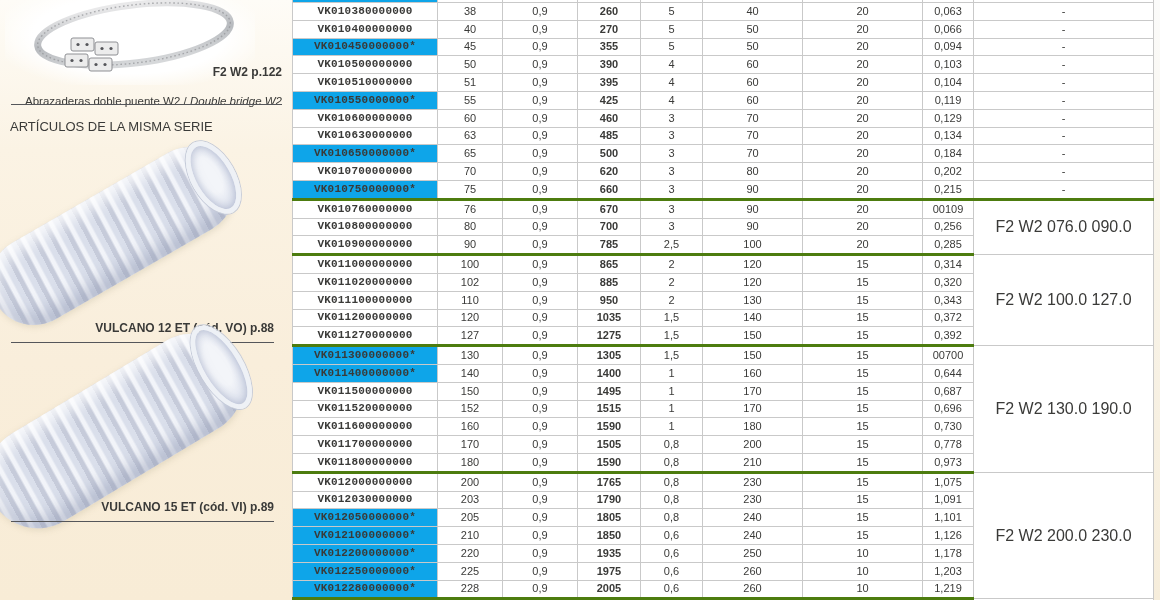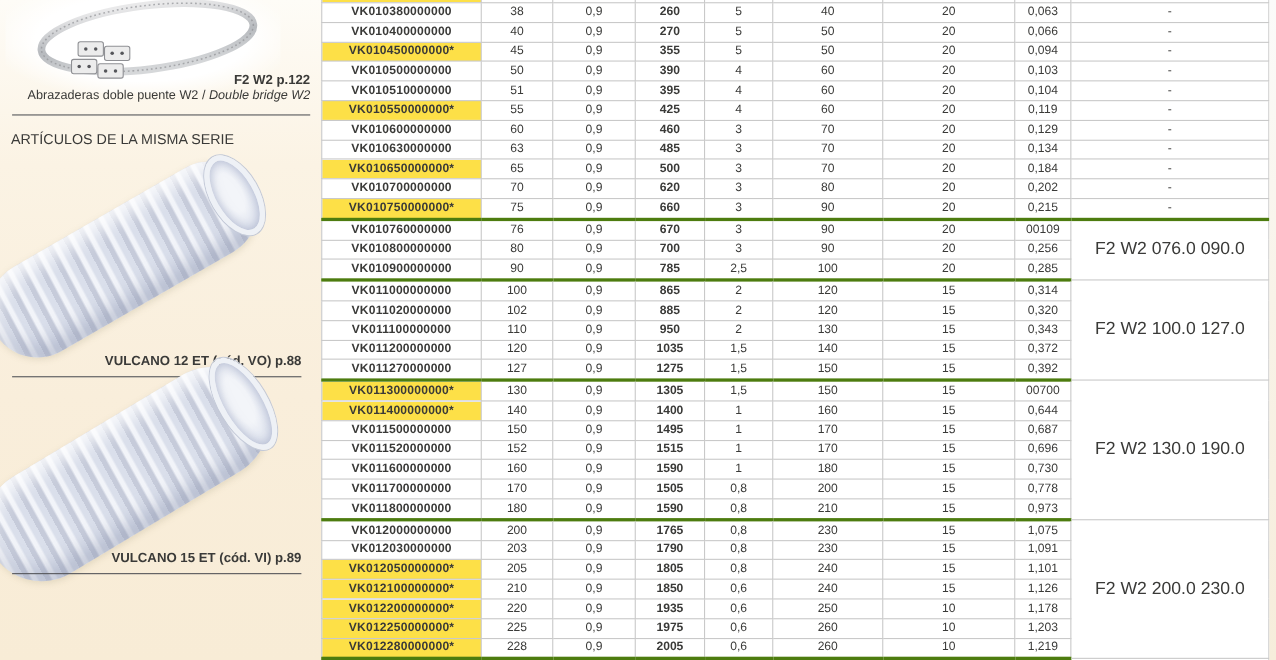--- a/index.html
+++ b/index.html
@@ -6,21 +6,21 @@
   .stage{position:relative;width:1160px;height:600px;overflow:hidden;background:#fff;
          font-family:"Liberation Sans",sans-serif;color:#3a3a38;}
   
   .sidebar{position:absolute;left:0;top:0;width:292px;height:600px;overflow:hidden;
            background:linear-gradient(180deg,#fefcf7 0%,#fbf3e4 25%,#f9eedb 60%,#f8ecd6 100%);}
   .clamp-glow{position:absolute;left:5px;top:-15px;width:250px;height:100px;
               background:radial-gradient(ellipse at center,#fff 0%,#fff 55%,rgba(255,255,255,0) 80%);}
   .clamp-svg{position:absolute;left:14px;top:0;}
   .ref-block{position:absolute;top:66px;right:10px;text-align:right;line-height:13px;}
   .ref-title{font-weight:bold;font-size:12px;}
-  .ref-caption{font-size:11.5px;margin-top:2px;}
+  .ref-caption{font-size:11.5px;margin-top:16px;}
   .rule{position:absolute;border-top:1px solid #55565a;height:0;}
   .rule-top{top:104px;left:11px;width:271px;}
   .series-heading{position:absolute;top:119px;left:10px;font-weight:normal;font-size:13px;line-height:15px;}
   .series-heading .en{font-style:italic;}
   
   .hose-body{position:absolute;border-radius:60px;
      background:repeating-linear-gradient(92deg,#c6cbda 0 4px,#f2f4f9 6px 9px,#dadfeb 11px 16px);
      box-shadow:inset 0 10px 16px rgba(255,255,255,.85), inset 0 -12px 18px rgba(125,136,165,.40), 0 2px 6px rgba(160,150,120,.25);}
   .hose-body::after{content:"";position:absolute;right:-5px;top:4px;bottom:4px;width:34px;border-radius:50%;
      background:radial-gradient(ellipse at 45% 45%,#f3f5f9 35%,#dde2ee 70%,#cdd3e2 100%);
@@ -30,22 +30,22 @@
   .product-caption{position:absolute;right:18px;font-weight:bold;font-size:12px;}
   .caption-1{top:321px;} .rule-1{top:342px;left:11px;width:263px;}
   .caption-2{top:500px;} .rule-2{top:521px;left:11px;width:263px;}
   
   .table-area{position:absolute;left:292px;top:0;}
   table.spec{border-collapse:collapse;table-layout:fixed;width:861px;background:#fff;
              font-size:11px;color:#3a3a38;}
   table.spec td{border:1px solid #c9c9c9;text-align:center;height:16.8px;padding:0;
                 overflow:hidden;white-space:nowrap;line-height:1;}
   tr.sliver td{height:2px;border-top:none;}
-  td.code{text-align:left;padding-left:8px;font-weight:bold;letter-spacing:.2px;}
-  td.beige{background:#fde047;}
+  td.code{text-align:left;padding-left:8px;font-weight:bold;letter-spacing:.2px;font-family:Liberation Mono, monospace;}
+  td.beige{background:#0ea5e9;}
   td.bold{font-weight:bold;}
   tr.group-end td{border-bottom:3px solid #4d7c0f;}
   td.grouplabel{font-size:16px;}
   
   .page-edge{position:absolute;right:0;top:0;width:6px;height:600px;
              background:linear-gradient(180deg,#fbfbfa 0%,#f8f3e8 45%,#f6eddb 100%);}
 </style>
 </head>
 <body>
 

